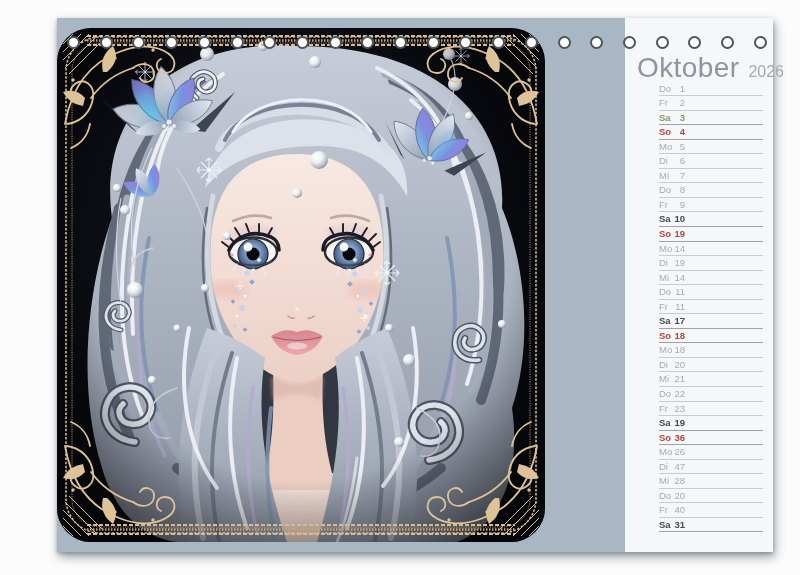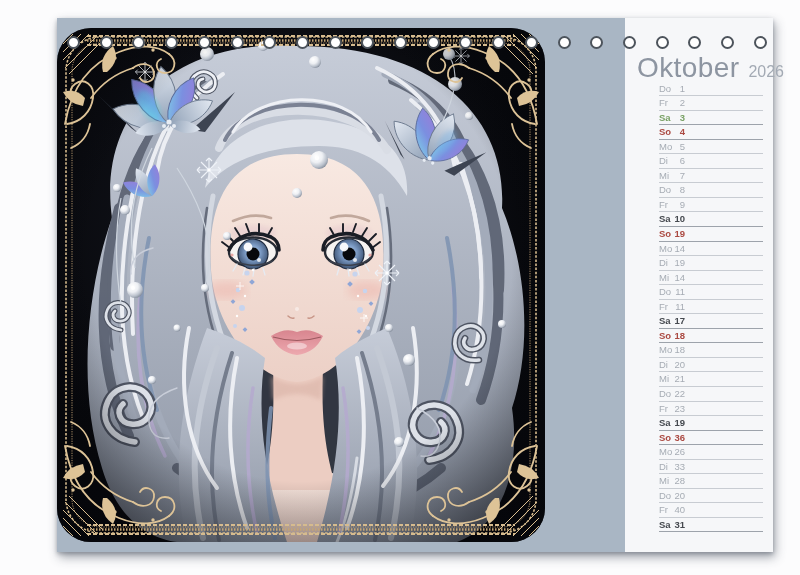--- a/index.html
+++ b/index.html
@@ -570,21 +570,21 @@
     <span class="num">36</span>
   </div>
 
   <div class="day-row t-weekday">
     <span class="wd">Mo</span>
     <span class="num">26</span>
   </div>
 
   <div class="day-row t-weekday">
     <span class="wd">Di</span>
-    <span class="num">33</span>
+    <span class="num">47</span>
   </div>
 
   <div class="day-row t-weekday">
     <span class="wd">Mi</span>
     <span class="num">28</span>
   </div>
 
   <div class="day-row t-weekday">
     <span class="wd">Do</span>
     <span class="num">20</span>

